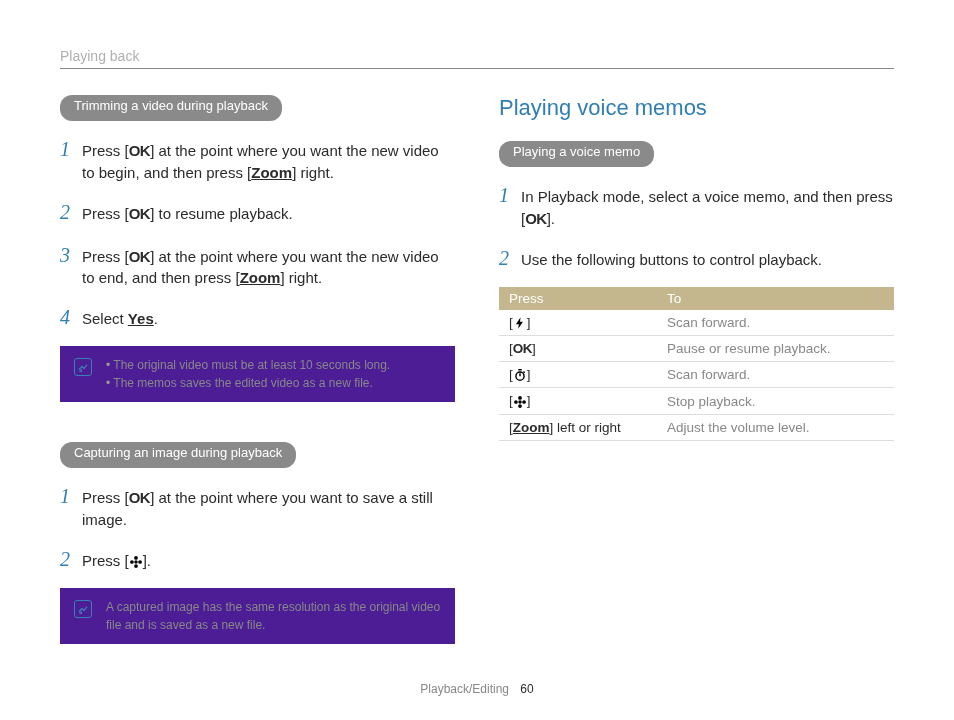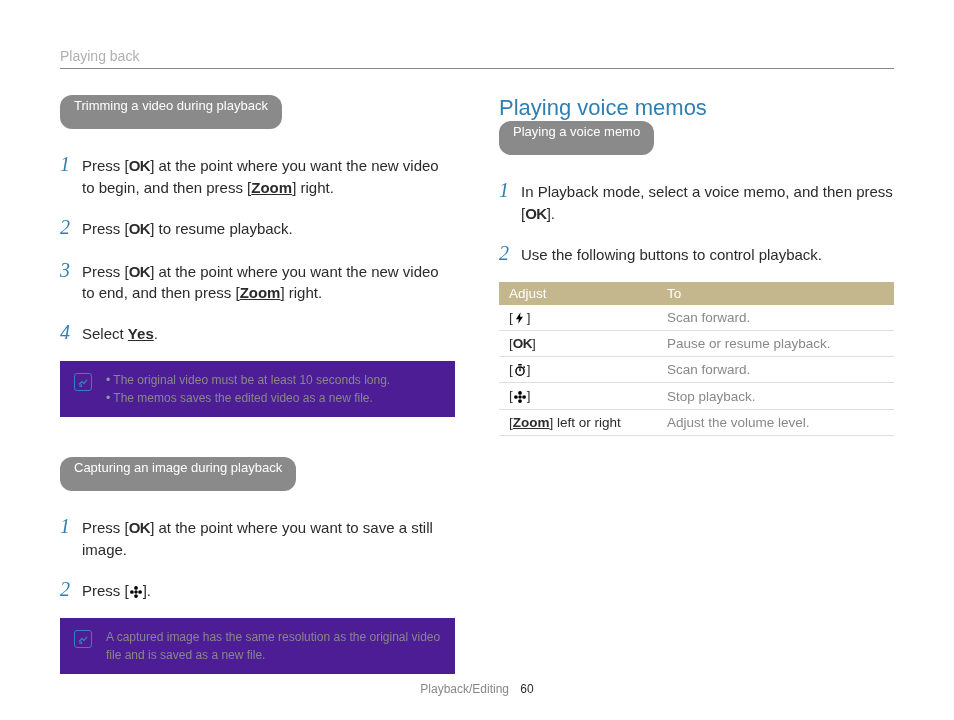--- a/index.html
+++ b/index.html
@@ -31,23 +31,23 @@
   }
   .col {
     flex: 1;
     min-width: 0;
   }
   .pill {
     display: inline-block;
     background: #8a8a8a;
     color: #fff;
     font-size: 13px;
-    padding: 3px 14px 16px 14px;
+    padding: 3px 14px 8px 14px;
     border-radius: 12px;
-    margin-bottom: 21px;
+    margin-bottom: 14px;
   }
   .steps {
     list-style: none;
     margin-bottom: 14px;
   }
   .steps li {
     display: flex;
     align-items: baseline;
     margin-bottom: 14px;
     font-size: 15px;
@@ -93,20 +93,21 @@
   .note-icon svg { width: 12px; height: 12px; }
   .note-list { list-style: none; }
   .note-list li::before {
     content: "• ";
     color: #999;
   }
   .section-title {
     color: #2f7fb3;
     font-size: 22px;
     font-weight: 400;
+    margin-bottom: 20px;
   }
   table {
     width: 100%;
     border-collapse: collapse;
     font-size: 13.5px;
   }
   thead th {
     background: #c4b68d;
     color: #fff;
     font-weight: 400;
@@ -216,21 +217,21 @@
           </li>
           <li>
             <span class="step-num">2</span>
             <span class="step-body">Use the following buttons to control playback.</span>
           </li>
         </ol>
 
       <table>
         <thead>
           <tr>
-            <th>Adjust</th>
+            <th>Press</th>
             <th>To</th>
           </tr>
         </thead>
         <tbody id="tbody">
             <tr>
               <td>[<span class="glyph-wrap">
                   <svg viewBox="0 0 24 24">
                     <path d="M13 2L5 14h5l-1 8 8-12h-5l1-8z" fill="#000"></path>
                   </svg>
                 </span>]</td>

